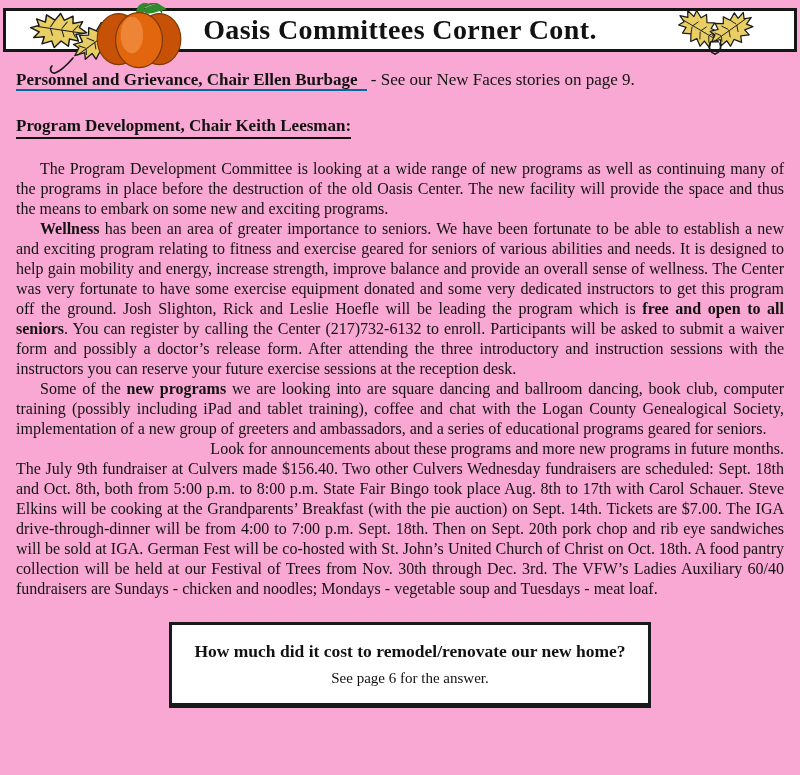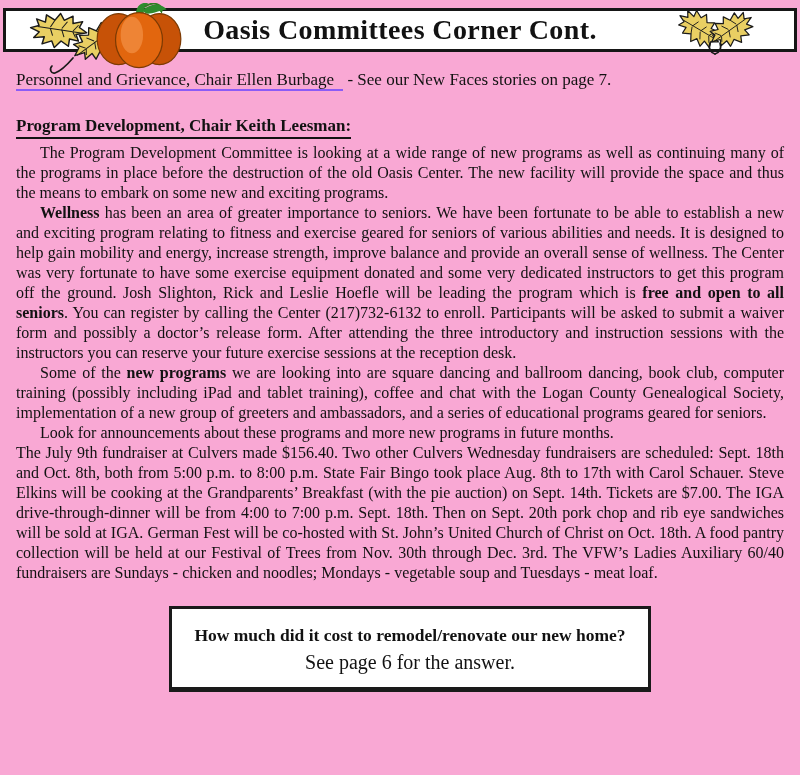--- a/index.html
+++ b/index.html
@@ -30,50 +30,50 @@
   .leafblade{stroke:#1a1a1a;stroke-width:1.3;stroke-linejoin:round;}
   .leafvein{stroke:#1a1a1a;stroke-width:.9;fill:none;}
   .leafstem{stroke:#1a1a1a;stroke-width:1.7;fill:none;stroke-linecap:round;}
   .pk-outline{stroke:#7c3a03;stroke-width:1.2;}
   .vine{stroke:#2e7d22;stroke-width:1.8;fill:none;stroke-linecap:round;}
 
   
   main{padding:0 16px;}
   .lead{margin:18px 0 0 0;font-size:17px;}
   .heading-ul{
-    font-weight:normal;border-bottom:2px solid #8b5cf6;
+    font-weight:bold;border-bottom:2px solid #0369a1;
   }
   .lead .heading-ul{padding-right:9px;}
   h2{
     display:inline-block;margin:0;font-size:17px;font-weight:bold;
     border-bottom:2px solid #121212;line-height:22px;
   }
   .h2-wrap-program{margin-top:25px;}
   .h2-wrap-ways{margin-top:17px;}
   .para{
     font-size:16px;line-height:20px;text-align:justify;margin:0;
   }
-  .mt8{margin-top:4px;} .mt4{}
+  .mt8{margin-top:20px;} .mt4{}
   .indent{text-indent:24px;}
-  .noj{text-align:left;}
+  .noj{text-align:right;}
   b{font-weight:bold;}
 
   
   .trivia-box{
     width:440px;
     margin:23px 0 0 169px;
     border:3px solid #1a1a1a;
     border-bottom-width:5px;
     padding:10px 18px 13px 18px;
     text-align:center;
     background:#fff;
   }
   .trivia-title{font-size:19px;font-weight:bold;line-height:24px;}
   .trivia-question{font-size:17.5px;font-weight:bold;line-height:26px;margin-top:3px;}
-  .trivia-note{font-size:20px;line-height:24px;margin-top:2px;}
+  .trivia-note{font-size:15px;line-height:24px;margin-top:2px;}
 </style>
 </head>
 <body>
 
 <div class="page">
 
   <header class="masthead">
 
     <svg class="deco deco-left" width="200" height="86" viewBox="0 0 200 86">
       <defs>
@@ -107,21 +107,21 @@
     <svg class="deco deco-right" width="140" height="56" viewBox="0 0 140 56">
       <use href="#oakleaf" transform="translate(86,34) rotate(-148) scale(0.95)"></use>
       <use href="#oakleaf" transform="translate(76,34) rotate(-34) scale(0.95)"></use>
       <path class="leafstem" d="M86,34 C88,40 85,44 81,45"></path>
       <path class="leafstem" d="M76,34 C74,40 77,44 81,45"></path>
     </svg>
   </header>
 
   <main>
 
-    <p class="lead"><span class="heading-ul">Personnel and Grievance, Chair Ellen Burbage</span> <span>- See our New Faces stories on page 7.</span></p>
+    <p class="lead"><span class="heading-ul">Personnel and Grievance, Chair Ellen Burbage</span> <span>- See our New Faces stories on page 9.</span></p>
 
     <div class="h2-wrap-program">
       <h2>Program Development, Chair Keith Leesman:</h2>
     </div>
 
     <p class="para indent mt8"><span>The Program Development Committee is looking at a wide range of new programs as well as continuing many of the programs in place before the destruction of the old Oasis Center.   The new facility will provide the space and thus the means to embark on some new and exciting programs.</span></p>
 
     <p class="para indent mt4"><b>Wellness</b><span> has been an area of greater importance to seniors.  We have been fortunate to be able to establish a new and exciting program relating to fitness and exercise geared for seniors of various abilities and needs.   It is designed to help gain mobility and energy, increase strength, improve balance and provide an overall sense of wellness.   The Center was very fortunate to have some exercise equipment donated and some very dedicated instructors to get this program off the ground.  Josh Slighton, Rick and Leslie Hoefle will be leading the program which is </span><b>free and open to all seniors</b><span>.  You can register by calling the Center (217)732-6132 to enroll.   Participants will be asked to submit a waiver form and possibly a doctor’s release form.  After attending the three introductory and instruction sessions with the instructors you can reserve your future exercise sessions at the reception desk.</span></p>
 
     <p class="para indent mt4"><span>Some of the </span><b>new programs</b><span> we are looking into are square dancing and ballroom dancing, book club, computer training (possibly including iPad and tablet training), coffee and chat with the Logan County Genealogical Society, implementation of a new group of greeters and ambassadors, and a series of educational programs geared for seniors.</span></p>

